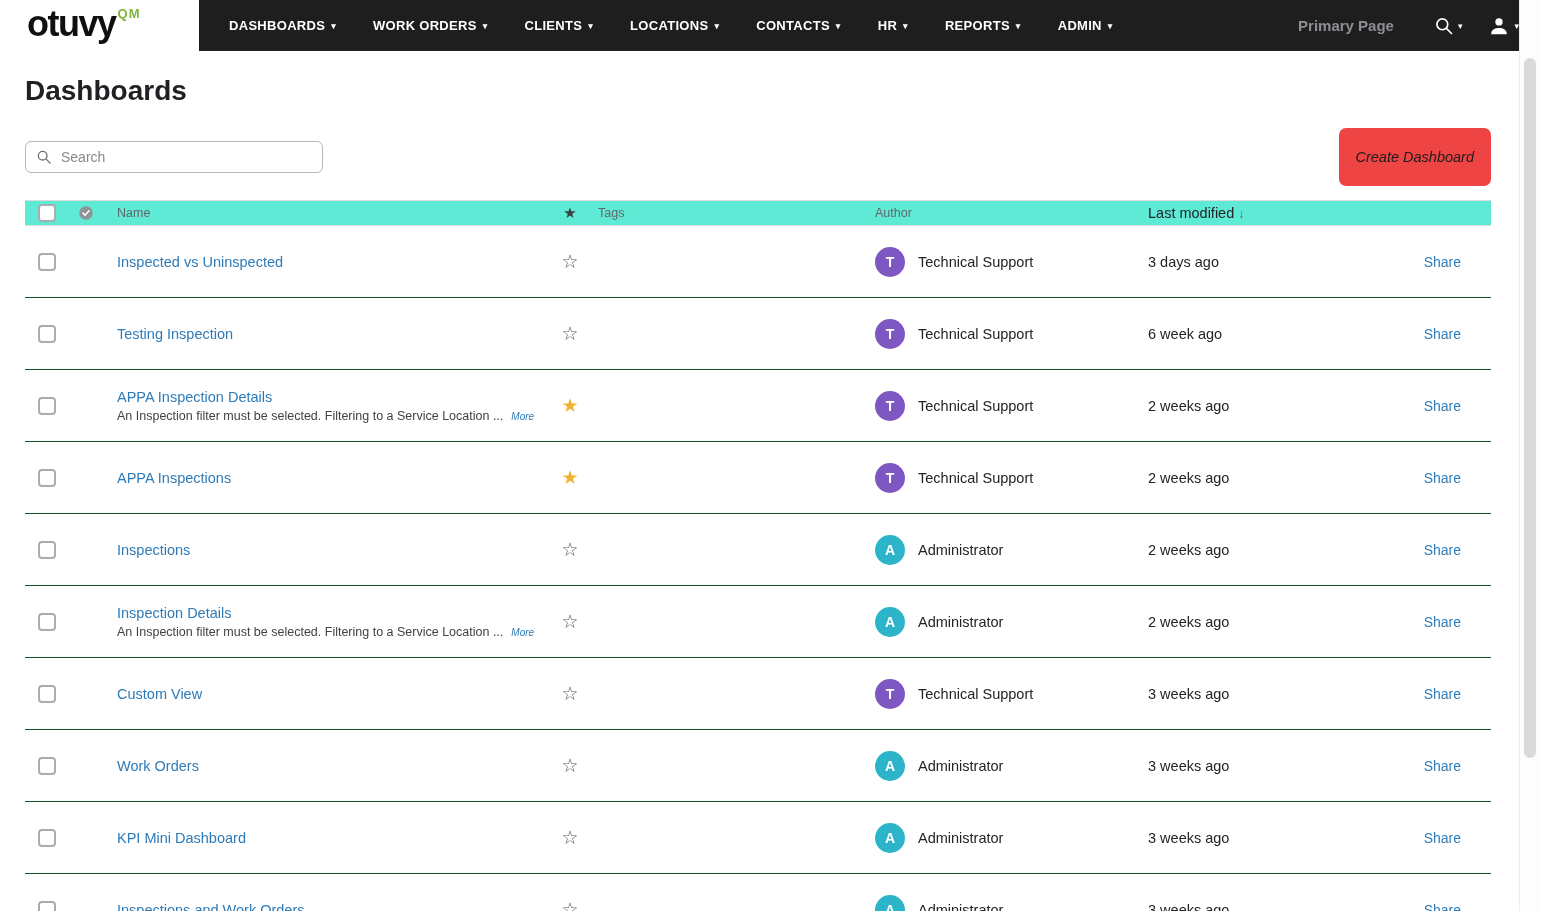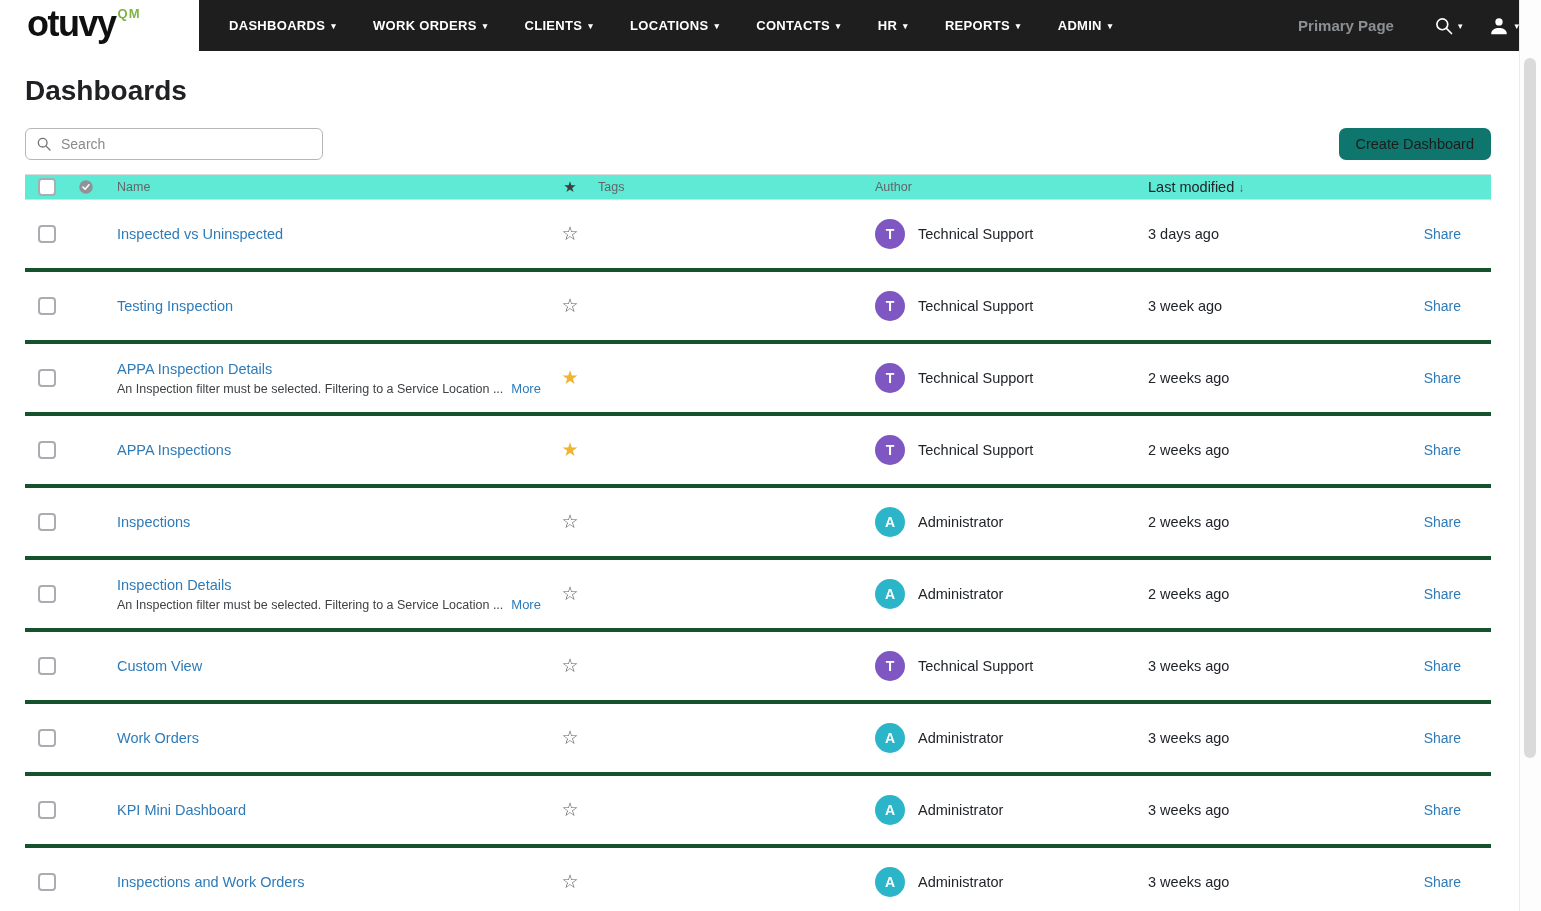--- a/index.html
+++ b/index.html
@@ -20,35 +20,35 @@
   .primary-page { color: #8c8f93; font-size: 15px; font-weight: 700; cursor: pointer; margin-right: 14px; }
   .nav-icon-group { display: flex; align-items: center; gap: 4px; cursor: pointer; }
   .nav-icon-group .caret { color: #fff; font-size: 9px; }
 
   
   .page-title { font-size: 28px; font-weight: 600; color: #202124; margin: 24px 0 0 25px; }
   .toolbar { display: flex; align-items: center; justify-content: space-between; margin: 21px 28px 0 25px; }
   .search-box { width: 298px; height: 32px; border: 1px solid #b7b7b7; border-radius: 6px; display: flex; align-items: center; padding: 0 10px; gap: 9px; background: #fff; }
   .search-box input { border: none; outline: none; flex: 1; font-size: 14px; color: #333; font-family: "Liberation Sans", sans-serif; }
   .search-box input::placeholder { color: #8a8a8a; }
-  .create-btn { background: #0f766e; border: none; border-radius: 7px; padding: 8px 17px; font-size: 14.5px; color: #1c1c1c; cursor: pointer; font-family: "Liberation Sans", sans-serif; }
+  .create-btn { background: #ef4444; border: none; border-radius: 7px; padding: 21px 17px; font-size: 14.5px; color: #1c1c1c; cursor: pointer; font-family: "Liberation Sans", sans-serif; font-style: italic; }
 
   
   .table { margin: 14px 28px 0 25px; width: 1466px; }
   .grid-row { display: grid; grid-template-columns: 40px 42px 443px 40px 275px 270px 265px 1fr; align-items: center; }
   .thead { height: 26px; background: #5eead4; border-top: 1px solid #dcdcdc; border-bottom: 1px solid #dcdcdc; }
   .header-label { color: #63666a; font-size: 12.5px; cursor: pointer; }
-  .trow { height: 72px; border-bottom: 4px solid #14532d; }
+  .trow { height: 72px; border-bottom: 1px solid #14532d; }
   .cell-check { padding-left: 13px; }
   .checkbox { display: inline-block; width: 18px; height: 18px; border: 2px solid #a9adb2; border-radius: 4px; background: #fff; cursor: pointer; vertical-align: middle; }
   .cell-badge { display: flex; justify-content: center; }
   .cell-name { padding-left: 10px; display: flex; flex-direction: column; justify-content: center; gap: 4px; }
   .name-link { color: var(--link, #2e7bb8); font-size: 14.5px; text-decoration: none; cursor: pointer; }
   .desc { font-size: 12.5px; color: #3f4245; }
-  .more-link { color: var(--link, #2e7bb8); text-decoration: none; margin-left: 8px; font-size: 13px; cursor: pointer; }
+  .more-link { color: var(--link, #2e7bb8); text-decoration: none; margin-left: 8px; font-size: 10px; cursor: pointer; font-style: italic; }
   .cell-star { text-align: center; }
   .header-star { font-size: 15px; color: #3c4043; }
   .star { font-size: 19px; cursor: pointer; line-height: 1; }
   .star.starred { color: var(--star-gold, #f0b42f); }
   .star.unstarred { color: #54585c; }
   .cell-tags { padding-left: 8px; }
   .cell-author { padding-left: 10px; display: flex; align-items: center; gap: 13px; }
   .avatar { width: 30px; height: 30px; border-radius: 50%; color: #fff; font-size: 14px; font-weight: 700; display: flex; align-items: center; justify-content: center; flex: 0 0 30px; }
   .author-name { font-size: 14.5px; color: #212429; }
   .cell-modified { padding-left: 13px; font-size: 14.5px; color: #212429; }
@@ -187,21 +187,21 @@
     <div class="cell cell-name">
       <a class="name-link" href="#">Testing Inspection</a>
 
     </div>
     <div class="cell cell-star"><span class="star unstarred">☆</span></div>
     <div class="cell cell-tags"></div>
     <div class="cell cell-author">
       <span class="avatar" style="background: rgb(126, 87, 194);">T</span>
       <span class="author-name">Technical Support</span>
     </div>
-    <div class="cell cell-modified">3 week ago</div>
+    <div class="cell cell-modified">6 week ago</div>
     <div class="cell cell-share"><a class="share-link" href="#">Share</a></div>
   </div>
 
   <div class="grid-row trow">
     <div class="cell cell-check"><span class="checkbox"></span></div>
     <div class="cell cell-badge"></div>
     <div class="cell cell-name">
       <a class="name-link" href="#">APPA Inspection Details</a>
       <div class="desc"><span class="desc-text">An Inspection filter must be selected. Filtering to a Service Location ...</span><a class="more-link" href="#">More</a></div>
     </div>

